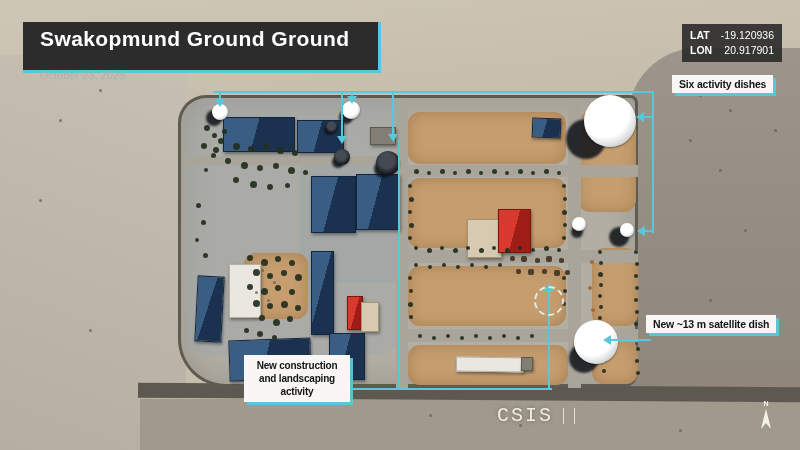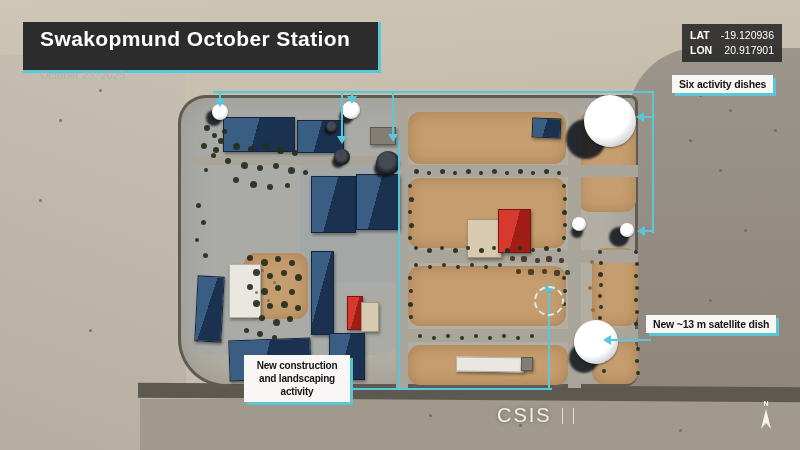--- a/index.html
+++ b/index.html
@@ -71,21 +71,21 @@
     letter-spacing:0.4px;}
   .titlebox .date{margin-top:18px;font-size:11px;color:#b0b0b0;}
   .latlon{position:absolute;left:682px;top:24px;width:100px;
     background:rgba(42,42,42,.9);color:#fff;font-size:10.5px;padding:4px 8px;
     box-sizing:border-box;z-index:7;}
   .latlon .row{display:flex;justify-content:space-between;line-height:1.45;}
   .latlon .k{font-weight:bold;}
   
   .footer{position:absolute;left:497px;top:404px;display:flex;align-items:center;
     gap:10px;color:#f1eee6;z-index:7;text-shadow:0 0 4px rgba(0,0,0,.35);}
-  .csis{font-family:Liberation Sans, sans-serif;font-size:20px;letter-spacing:2px;}
+  .csis{font-family:Liberation Mono, monospace;font-size:20px;letter-spacing:2px;}
   .sep{width:1px;height:16px;background:rgba(255,255,255,.7);}
   .hr-wrap{font-size:14.5px;font-weight:bold;letter-spacing:-0.3px;}
   .hr-hidden{color:rgba(255,255,255,.5);}
   .hr-reach{color:#ffffff;}
   .vantor{display:flex;align-items:center;gap:5px;}
   .vantor .vtext{font-size:17px;font-weight:bold;letter-spacing:0.3px;}
   .north{position:absolute;left:757px;top:400px;width:18px;text-align:center;
     color:#f4f2ea;z-index:7;}
   .north .n{font-size:7px;font-weight:bold;line-height:8px;}
 </style>
@@ -339,21 +339,21 @@
   <div class="dashed-circle"></div>
 
   <div class="ann" style="left:611px;top:339px;width:40px;height:2px;"></div>
   <div class="arr left" style="left:603px;top:335px;"></div>
 
   <div class="label" style="left:672px;top:75px;">Six activity dishes</div>
   <div class="label" style="left:646px;top:315px;">New ~13 m satellite dish</div>
   <div class="label multi" style="left:244px;top:355px;">New construction and landscaping activity</div>
 
   <div class="titlebox">
-    <h1>Swakopmund October Station</h1>
+    <h1>Swakopmund Ground Ground</h1>
     <div class="date">October 23, 2025</div>
   </div>
 
   <div class="latlon">
     <div class="row">
       <span class="k">LAT</span>
       <span>-19.120936</span>
     </div>
     <div class="row">
       <span class="k">LON</span>

